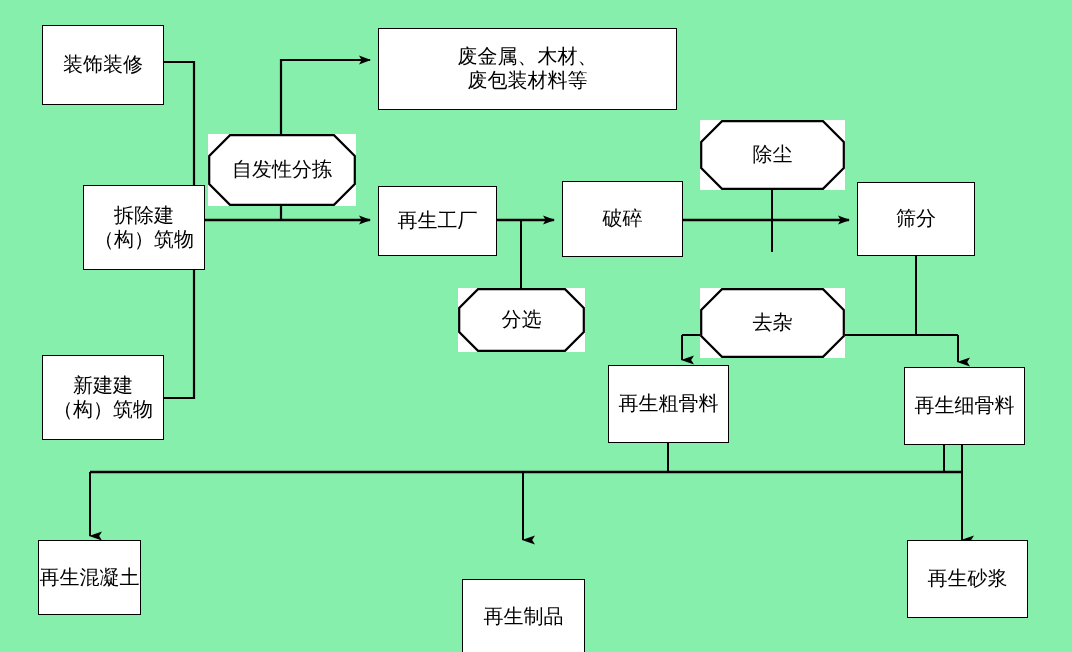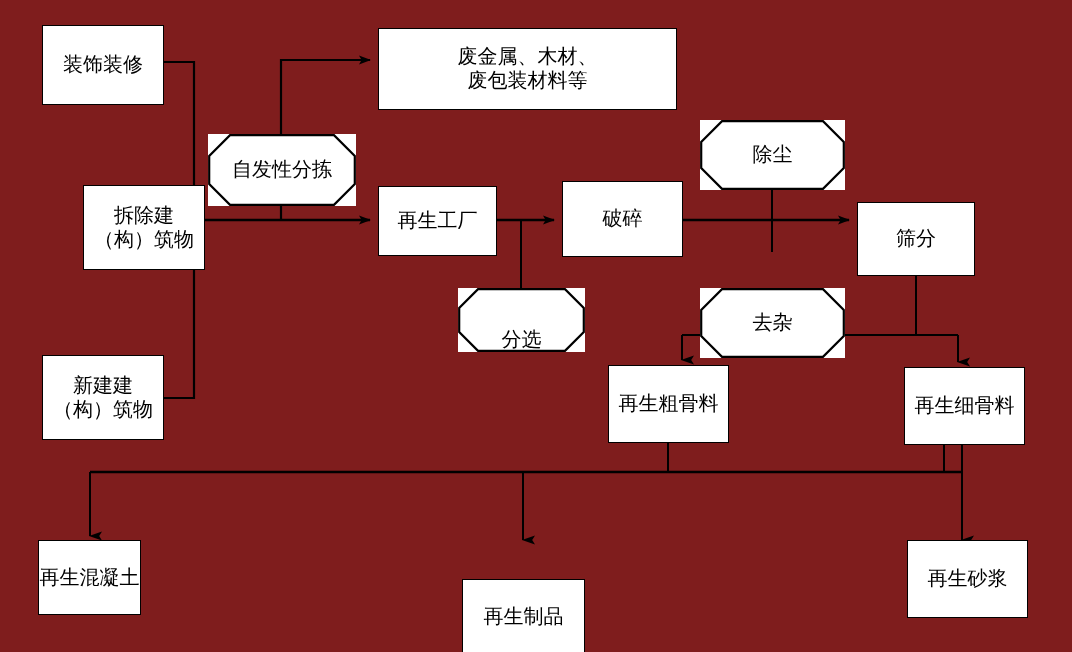--- a/index.html
+++ b/index.html
@@ -8,21 +8,21 @@
     padding: 0;
     background: #ffffff;
   }
   body {
     font-family: "Liberation Serif", "DejaVu Serif", serif;
   }
   #canvas {
     position: relative;
     width: 1072px;
     height: 652px;
-    background: #7f1d1d;
+    background: #86efac;
     overflow: hidden;
   }
   #edges {
     position: absolute;
     left: 0;
     top: 0;
     width: 1072px;
     height: 652px;
     pointer-events: none;
   }
@@ -133,21 +133,21 @@
     <svg class="octshape" viewBox="0 0 148 72" preserveAspectRatio="none">
       <polygon points="22,1.2 126,1.2 146.8,22 146.8,50 126,70.8 22,70.8 1.2,50 1.2,22" fill="#ffffff" stroke="#000000" stroke-width="2.2"></polygon>
     </svg>
     <span class="lbl">自发性分拣</span>
   </div>
 
   <div class="node rect t19" style="left:378px; top:186px; width:119px; height:70px;">
     <span>再生工厂</span>
   </div>
 
-  <div class="node oct t19" style="left:458px; top:288px; width:127px; height:64px;align-items:flex-end;">
+  <div class="node oct t19" style="left:458px; top:288px; width:127px; height:64px;">
     <svg class="octshape" viewBox="0 0 127 64" preserveAspectRatio="none">
       <polygon points="20,1.2 107,1.2 125.8,20 125.8,44 107,62.8 20,62.8 1.2,44 1.2,20" fill="#ffffff" stroke="#000000" stroke-width="2.2"></polygon>
     </svg>
     <span class="lbl">分选</span>
   </div>
 
   <div class="node rect t19" style="left:562px; top:181px; width:121px; height:76px;text-align:center;">
     <span>破碎</span>
   </div>
 
@@ -158,21 +158,21 @@
     <span class="lbl">除尘</span>
   </div>
 
   <div class="node oct t19" style="left:700px; top:252px; width:145px; height:70px;margin-top:36px;">
     <svg class="octshape" viewBox="0 0 145 70" preserveAspectRatio="none">
       <polygon points="22,1.2 123,1.2 143.8,22 143.8,48 123,68.8 22,68.8 1.2,48 1.2,22" fill="#ffffff" stroke="#000000" stroke-width="2.2"></polygon>
     </svg>
     <span class="lbl">去杂</span>
   </div>
 
-  <div class="node rect t19" style="left:857px; top:182px; width:118px; height:74px;margin-top:20px;">
+  <div class="node rect t19" style="left:857px; top:182px; width:118px; height:74px;">
     <span>筛分</span>
   </div>
 
   <div class="node rect t19" style="left:608px; top:365px; width:121px; height:78px;">
     <span>再生粗骨料</span>
   </div>
 
   <div class="node rect t19" style="left:904px; top:367px; width:121px; height:78px;">
     <span>再生细骨料</span>
   </div>

